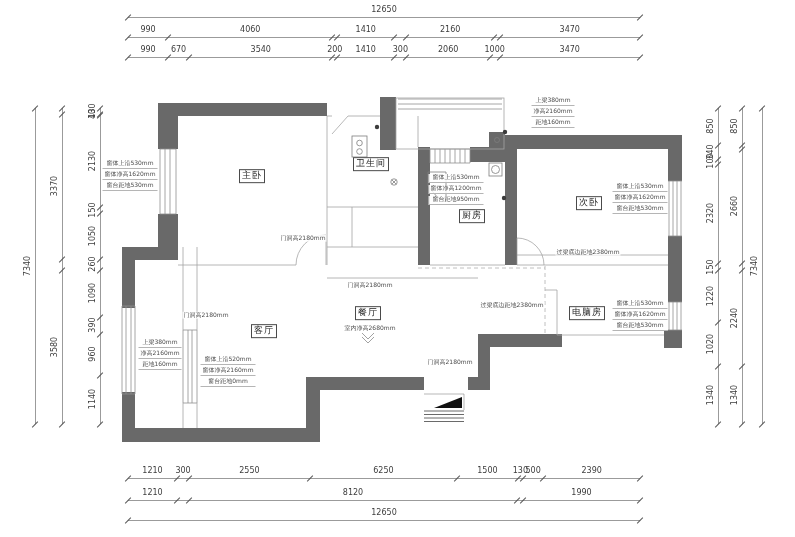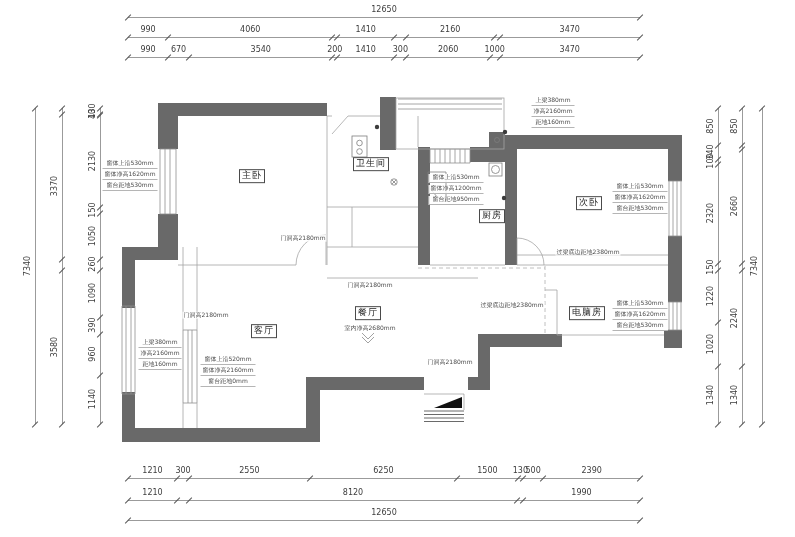--- a/index.html
+++ b/index.html
@@ -248,21 +248,21 @@
       <div class="dim-label v" style="left: 735px; top: 126.297px;">850</div>
       <div class="dim-label v" style="left: 735px; top: 206.158px;">2660</div>
       <div class="dim-label v" style="left: 735px; top: 318.093px;">2240</div>
       <div class="dim-label v" style="left: 735px; top: 395.155px;">1340</div>
       <div class="dim-vline" style="left: 762px; top: 108px; height: 316px;"></div>
       <div class="tick" style="left: 758px; top: 108px; transform: rotate(-45deg);"></div>
       <div class="tick" style="left: 758px; top: 424px; transform: rotate(-45deg);"></div>
       <div class="dim-label v" style="left: 755px; top: 266px;">7340</div>
       <div class="room-label" style="left: 252px; top: 160px; margin-top: 16px;">主卧</div>
       <div class="room-label" style="left: 371px; top: 164px;">卫生间</div>
-      <div class="room-label" style="left: 472px; top: 216px; margin-left: 20px;">厨房</div>
+      <div class="room-label" style="left: 472px; top: 216px;">厨房</div>
       <div class="room-label" style="left: 589px; top: 203px;">次卧</div>
       <div class="room-label" style="left: 264px; top: 331px;">客厅</div>
       <div class="room-label" style="left: 368px; top: 313px;">餐厅</div>
       <div class="room-label" style="left: 587px; top: 313px;">电脑房</div>
       <div class="anno" style="left: 130px; top: 160px; transform: translateX(-50%); text-align: center;">
         <div class="anno-line">窗体上沿530mm</div>
         <div class="anno-line">窗体净高1620mm</div>
         <div class="anno-line">窗台距地530mm</div>
       </div>
       <div class="anno" style="left: 456px; top: 174px; transform: translateX(-50%); text-align: center;">

